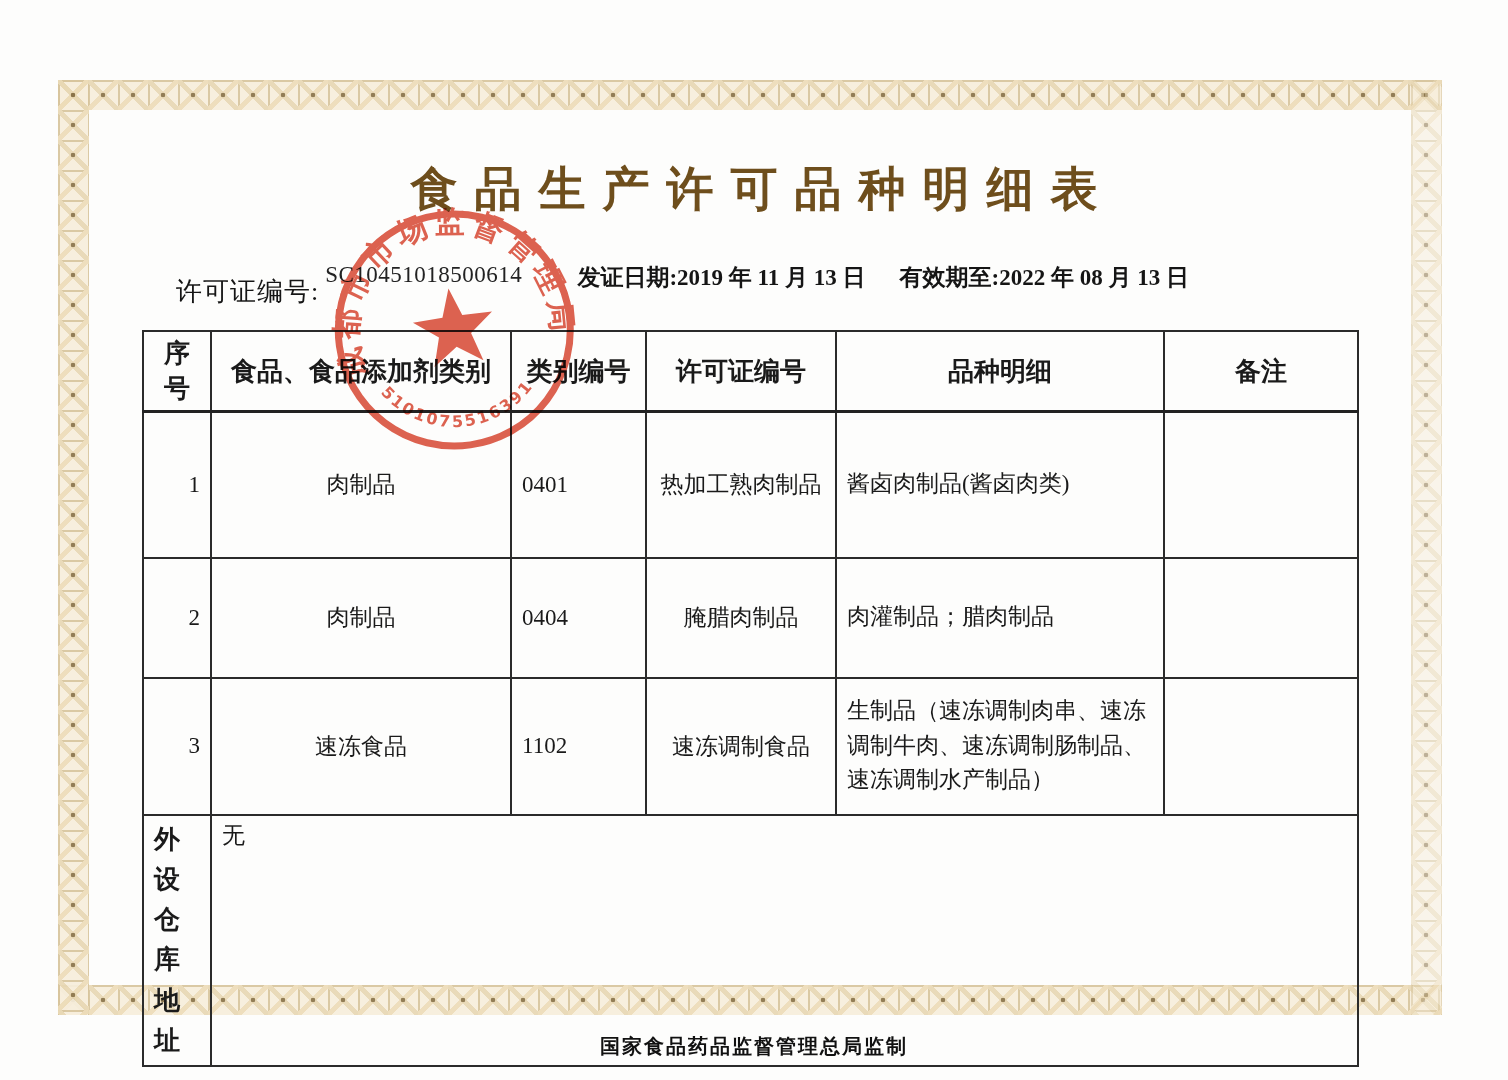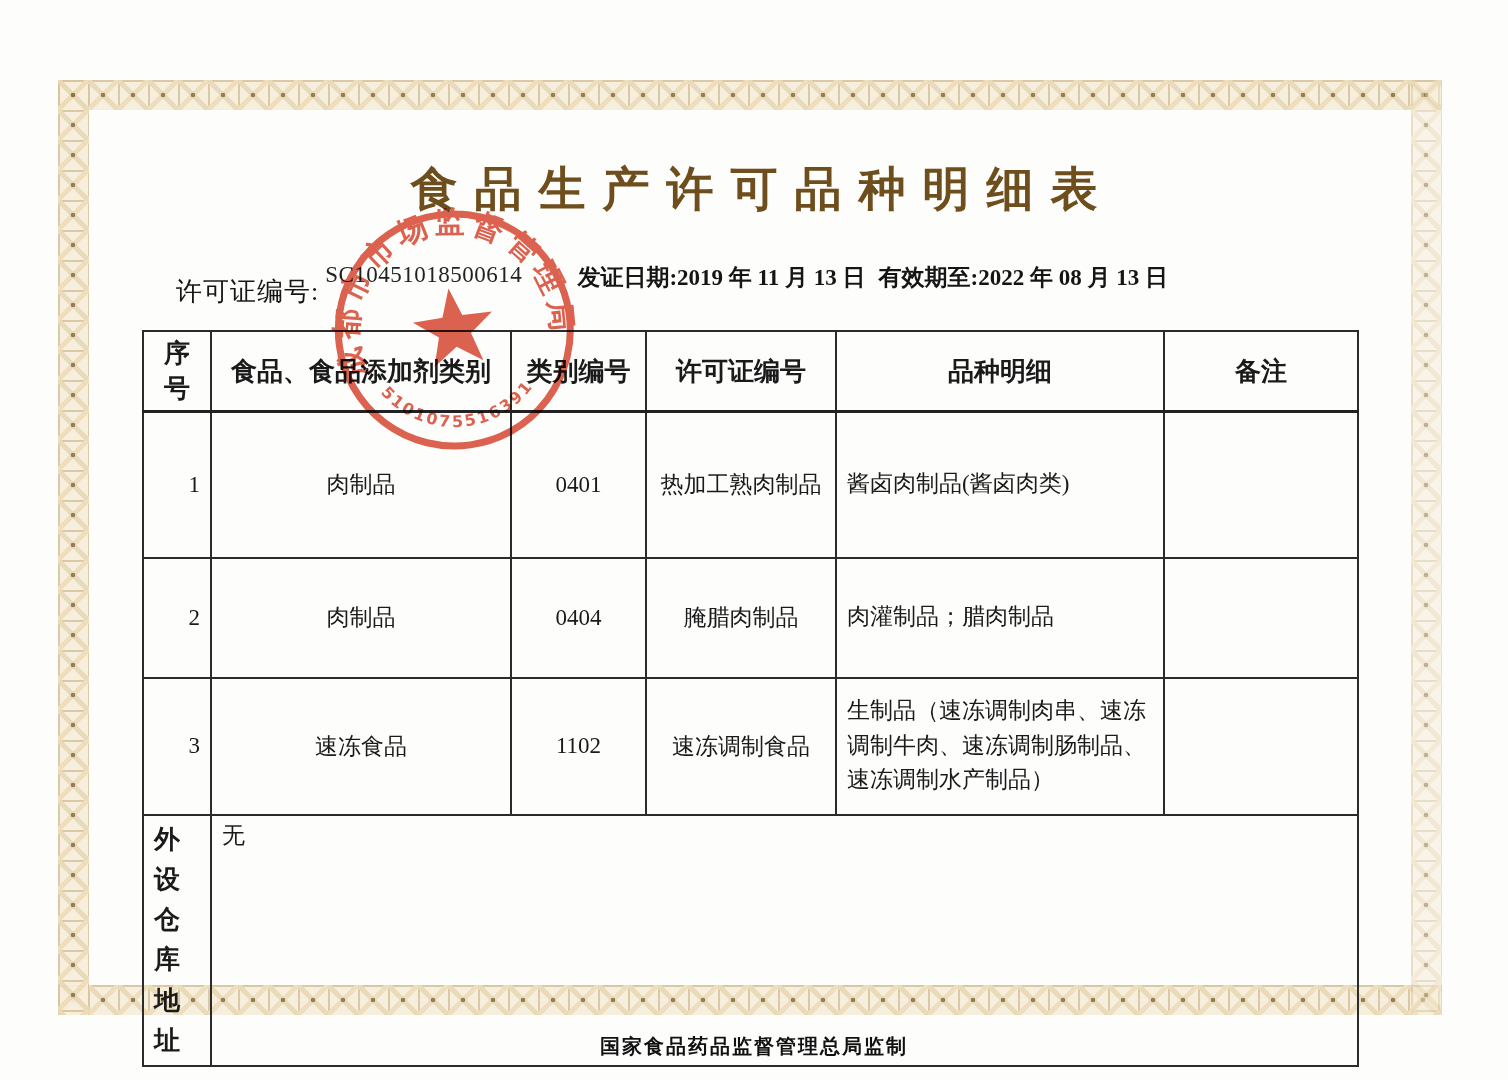--- a/index.html
+++ b/index.html
@@ -31,37 +31,37 @@
     position:absolute; left:0; top:158px; width:1508px;
     text-align:center; font-size:47px; font-weight:bold;
     color:#6e4e1c; letter-spacing:17px; text-indent:17px;
   }
 
   
   .license-row { position:absolute; left:176px; top:262px; display:flex; align-items:flex-start; white-space:nowrap; }
   .lic-label  { font-size:26px; font-weight:normal; color:#151515; transform:translateY(12px); letter-spacing:1px; }
   .lic-value  { font-size:23px; color:#222; margin-left:6px; transform:translateY(0px); letter-spacing:.5px; }
   .lic-issue  { font-size:23px; font-weight:bold; color:#151515; margin-left:55px; }
-  .lic-valid  { font-size:23px; font-weight:bold; color:#151515; margin-left:13px; }
+  .lic-valid  { font-size:23px; font-weight:bold; color:#151515; margin-left:34px; }
 
   
   table.main {
     position:absolute; left:142px; top:330px;
     width:1215px; border-collapse:collapse; table-layout:fixed;
     font-size:23px; color:#1a1a1a;padding-left:40px;
   }
   table.main th, table.main td { border:2px solid #2b2b2b; padding:4px 10px; }
   table.main tr.head th {
     height:58px; font-size:26px; font-weight:bold; text-align:center;
     border-bottom:3px solid #222;
   }
   tr.r1 { height:146px; } tr.r2 { height:120px; } tr.r3 { height:137px; } tr.wh { height:125px; }
   td.seq    { text-align:right; padding-right:9px; font-size:23px; }
   td.cat    { text-align:center; padding-left:13px; }
-  td.code   { text-align:center; padding-left:15px; }
+  td.code   { text-align:left; padding-left:15px; }
   td.name   { text-align:center; padding-left:13px; }
   td.detail { text-align:left; padding-left:13px; padding-right:8px; line-height:1.52; }
   td.remark { }
   td.wh-label {
     font-weight:bold; font-size:26px; line-height:1.55;
     padding:6px 8px 6px 10px; word-break:break-all; vertical-align:middle; letter-spacing:2px;
   }
   td.wh-value { vertical-align:top; padding:10px 12px; font-size:23px; }
 
   

